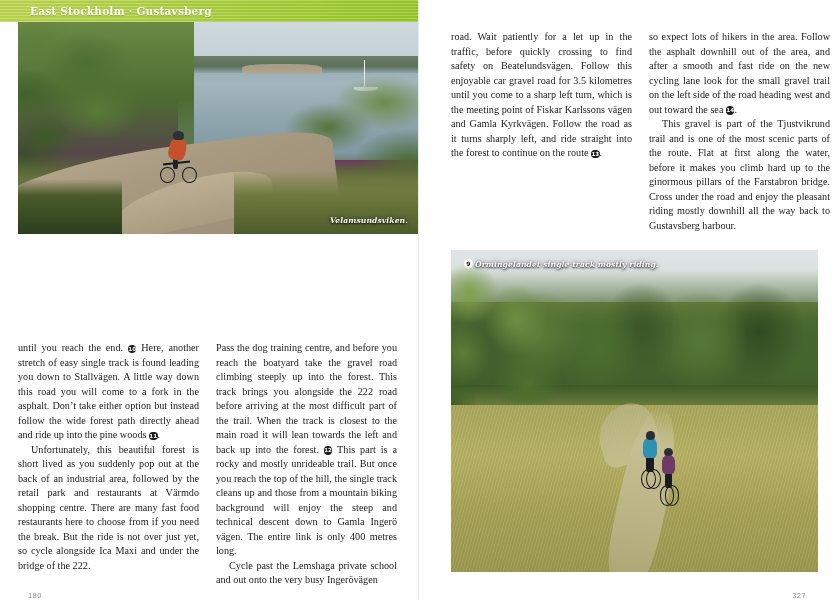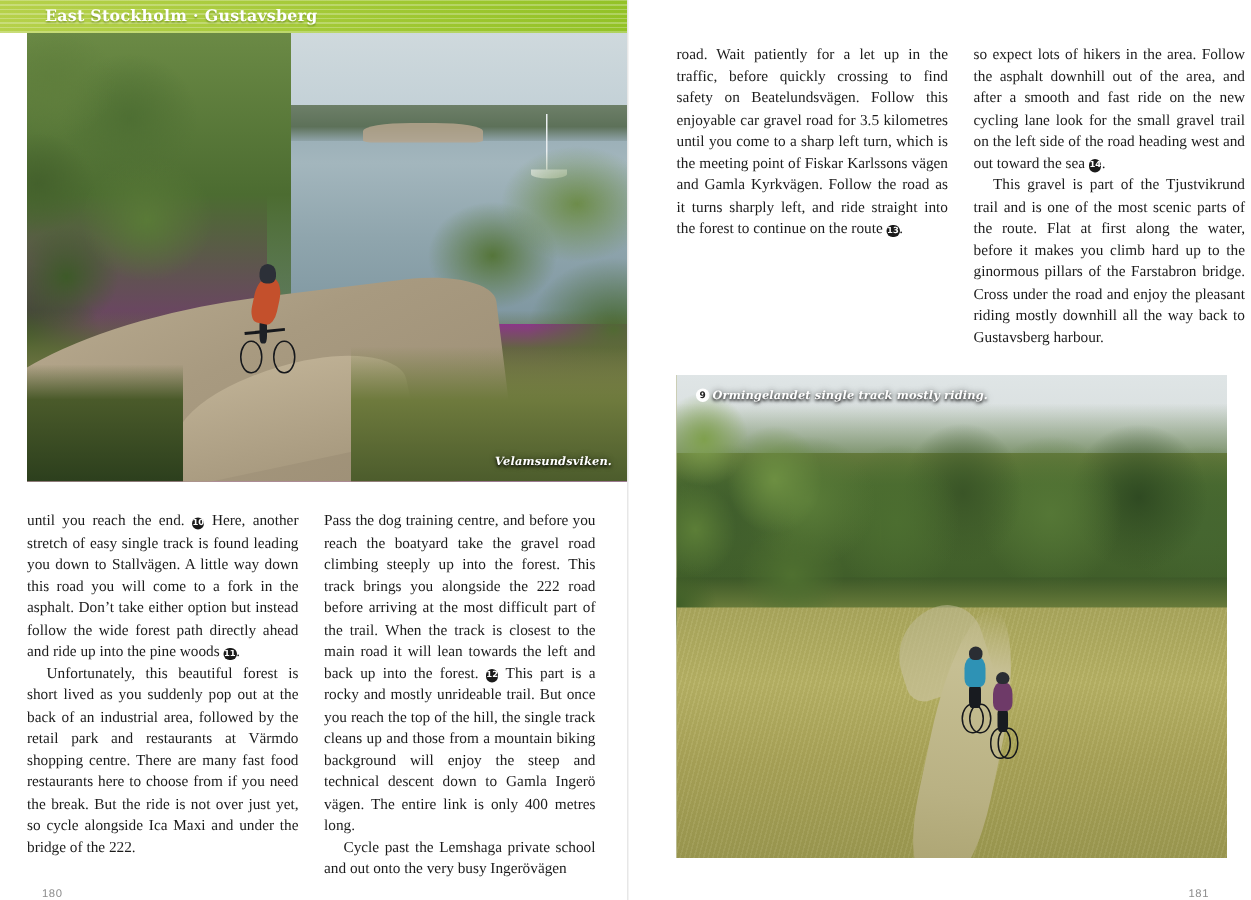--- a/index.html
+++ b/index.html
@@ -76,22 +76,22 @@
     line-height: 10px;
     text-shadow: 0 1px 2px rgba(0,0,0,0.85), 0 0 4px rgba(0,0,0,0.6);
     letter-spacing: 0.1px;
   }
 
   
   .photo-1 {
     left: 18px;
     top: 22px;
     width: 400px;
-    height: 299px;
-    background: #a21caf;
+    height: 212px;
+    background: #701a75;
   }
   .p1-sky {
     position: absolute; left: 0; top: 0; width: 100%; height: 34%;
     background: linear-gradient(to bottom, #cfd9dd 0%, #c2d0d6 55%, #b6c7cc 100%);
   }
   .p1-water {
     position: absolute; left: 40%; top: 17%; width: 60%; height: 48%;
     background: linear-gradient(to bottom, #93a9b2 0%, #a3b6bd 25%, #8fa5ad 60%, #7e96a0 100%);
   }
   .p1-far-shore {
@@ -428,16 +428,16 @@
         <div class="wheel-b"></div>
         <div class="legs"></div>
         <div class="jersey"></div>
         <div class="head"></div>
       </div>
       <div class="photo-caption">
         <span class="caption-badge">9</span><span>Ormingelandet single track mostly riding.</span>
       </div>
     </div>
 
-    <div class="folio folio-right">181</div>
+    <div class="folio folio-right">327</div>
   </div>
 
 </div>
 
 </body></html>

